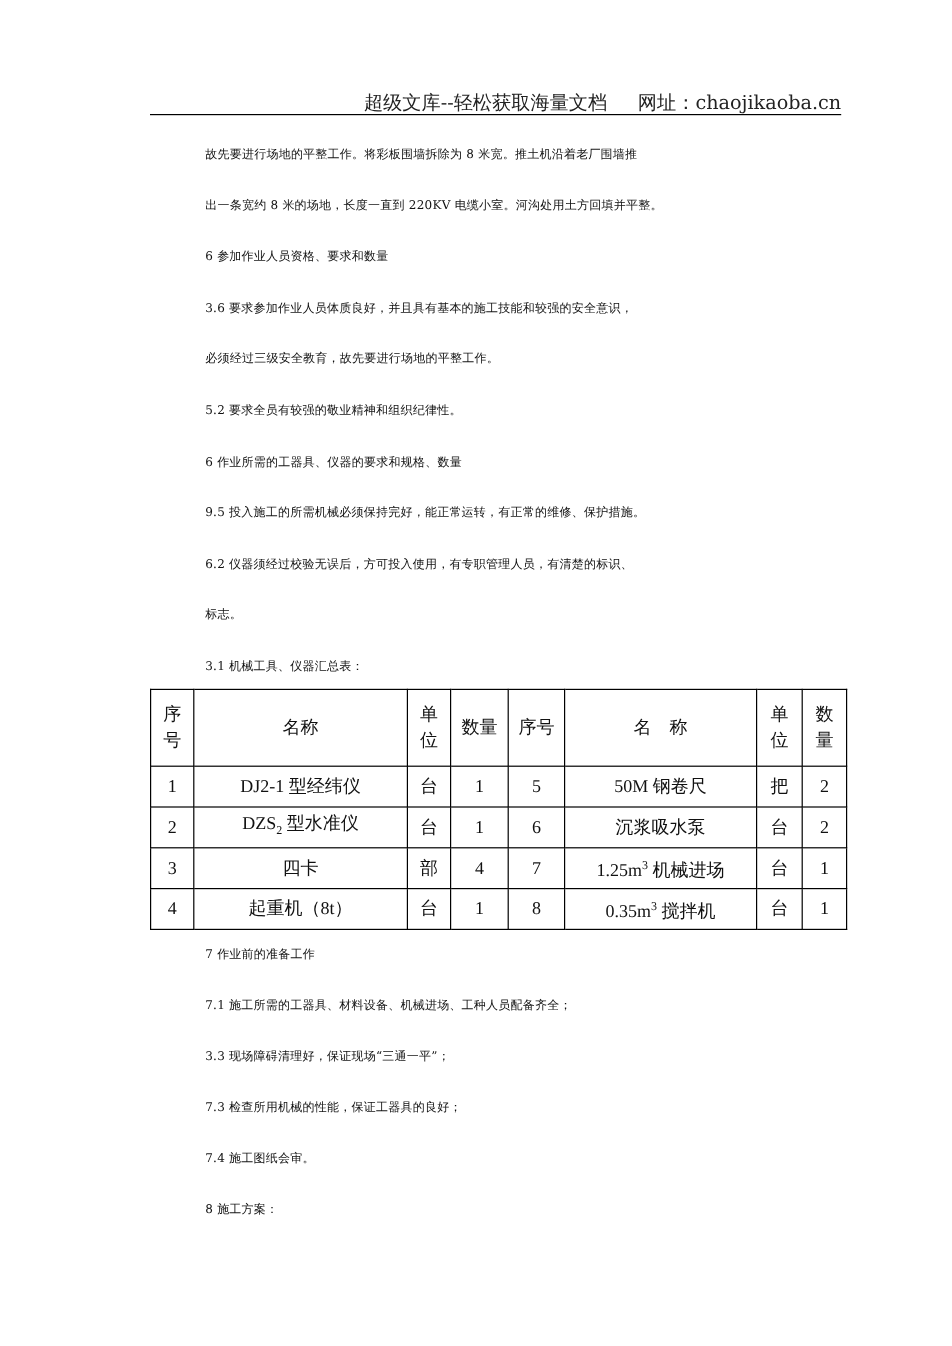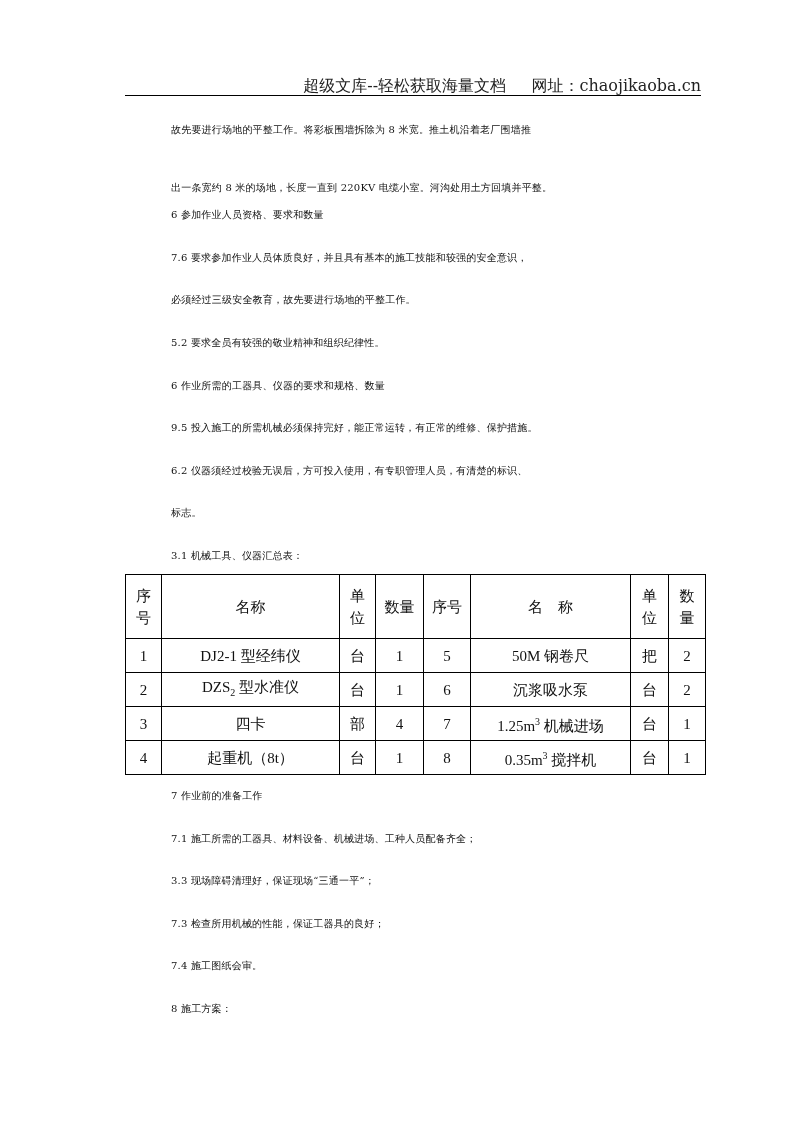--- a/index.html
+++ b/index.html
@@ -17,23 +17,23 @@
     .stack { line-height: 24px; }
     sub, sup { font-size: 10px; }
   </style>
 </head>
 <body>
 
 <div class="header"><span>超级文库--轻松获取海量文档</span>     <span>网址：chaojikaoba.cn</span></div>
 <div class="header-rule"></div>
 
 <div class="para" style="top:120px">故先要进行场地的平整工作。将彩板围墙拆除为 8 米宽。推土机沿着老厂围墙推</div>
-<div class="para" style="top:178px">出一条宽约 8 米的场地，长度一直到 220KV 电缆小室。河沟处用土方回填并平整。</div>
+<div class="para" style="top:162px">出一条宽约 8 米的场地，长度一直到 220KV 电缆小室。河沟处用土方回填并平整。</div>
 <div class="para" style="top:205px">6 参加作业人员资格、要求和数量</div>
-<div class="para" style="top:248px">7.6 要求参加作业人员体质良好，并且具有基本的施工技能和较强的安全意识，</div>
+<div class="para" style="top:248px">3.6 要求参加作业人员体质良好，并且具有基本的施工技能和较强的安全意识，</div>
 <div class="para" style="top:290px">必须经过三级安全教育，故先要进行场地的平整工作。</div>
 <div class="para" style="top:333px">5.2 要求全员有较强的敬业精神和组织纪律性。</div>
 <div class="para" style="top:376px">6 作业所需的工器具、仪器的要求和规格、数量</div>
 <div class="para" style="top:418px">9.5 投入施工的所需机械必须保持完好，能正常运转，有正常的维修、保护措施。</div>
 <div class="para" style="top:461px">6.2 仪器须经过校验无误后，方可投入使用，有专职管理人员，有清楚的标识、</div>
 <div class="para" style="top:503px">标志。</div>
 <div class="para" style="top:546px">3.1 机械工具、仪器汇总表：</div>
 
 <table class="tbl">
   <colgroup>

